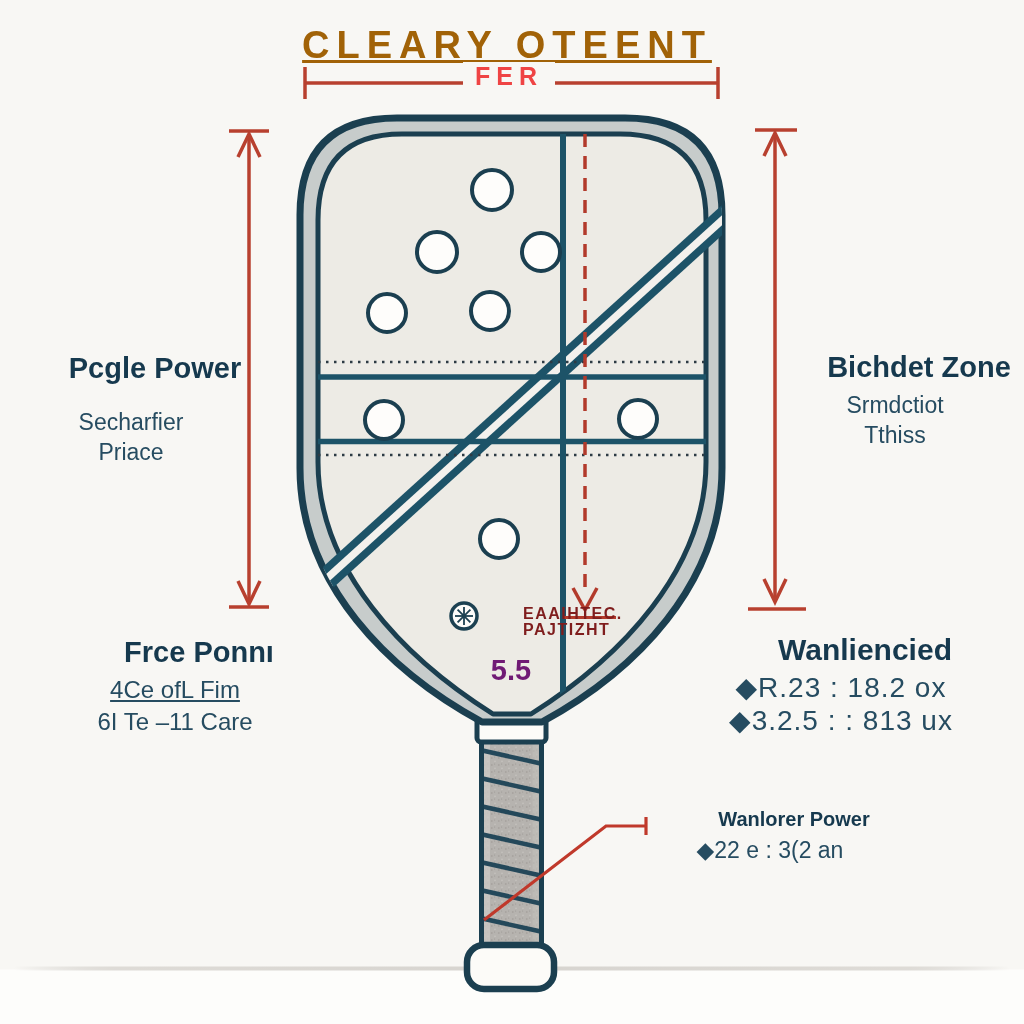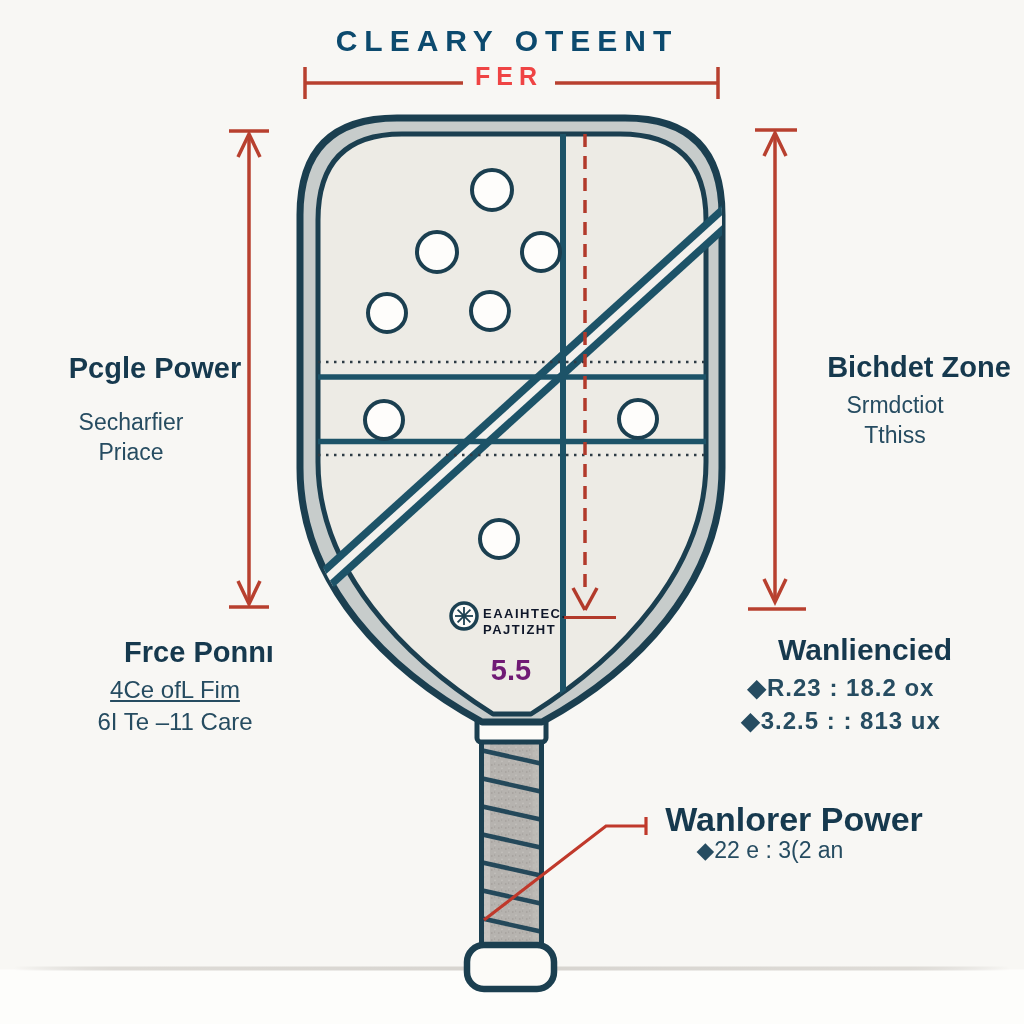--- a/index.html
+++ b/index.html
@@ -4,31 +4,31 @@
 <style>
   html,body{margin:0;padding:0;}
   .canvas{
     position:relative;width:1024px;height:1024px;overflow:hidden;
     background:#f8f7f4;
     font-family:"Liberation Sans", sans-serif;
     color:#17384c;
   }
   .canvas svg{position:absolute;left:0;top:0;}
   .t{position:absolute;transform:translateX(-50%);white-space:nowrap;}
-  .title-main{top:24px;left:507px;font-size:30px;font-weight:700;letter-spacing:7px;color:#0c4a6e;}
+  .title-main{top:24px;left:507px;font-size:38px;font-weight:700;letter-spacing:7px;color:#a16207;text-decoration:underline;}
   .title-sub{top:62px;left:509px;font-size:25px;font-weight:700;letter-spacing:6px;color:#ef4444;background:#f8f7f4;padding:0 12px;}
   .block{position:absolute;transform:translateX(-50%);text-align:center;white-space:nowrap;}
   .block .h{font-size:29px;font-weight:700;color:#16394e;line-height:34px;margin-left:48px;}
   .block .l{font-size:23px;font-weight:400;color:#264c61;line-height:30px;}
   .block.bl .l{font-size:24px;line-height:32px;}
   .block.br .h{font-size:30px;}
-  .block.br .l{font-size:24px;line-height:33px;letter-spacing:1px;font-weight:bold;}
-  .block.grip-lbl .h{font-size:34px;line-height:30px;}
+  .block.br .l{font-size:28px;line-height:33px;letter-spacing:1px;}
+  .block.grip-lbl .h{font-size:20px;line-height:30px;}
   .block.grip-lbl .l{font-size:23px;line-height:32px;}
-  .brand{position:absolute;font-size:13px;font-weight:700;letter-spacing:1.5px;color:#0f172a;line-height:15px;}
+  .brand{position:absolute;font-size:16px;font-weight:700;letter-spacing:1.5px;color:#7f1d1d;line-height:15px;margin-left:40px;}
   .rating{position:absolute;transform:translateX(-50%);font-size:29px;font-weight:700;color:#701a75;}
 </style>
 </head>
 <body>
 
 <div class="canvas">
 
   <svg width="1024" height="1024" viewBox="0 0 1024 1024">
     <defs>
       <clipPath id="outerClip">

